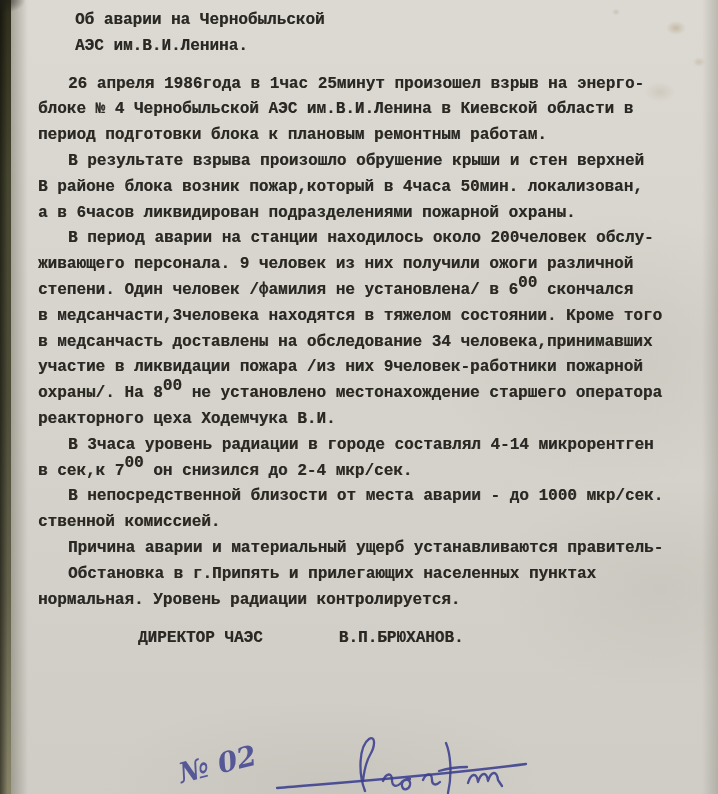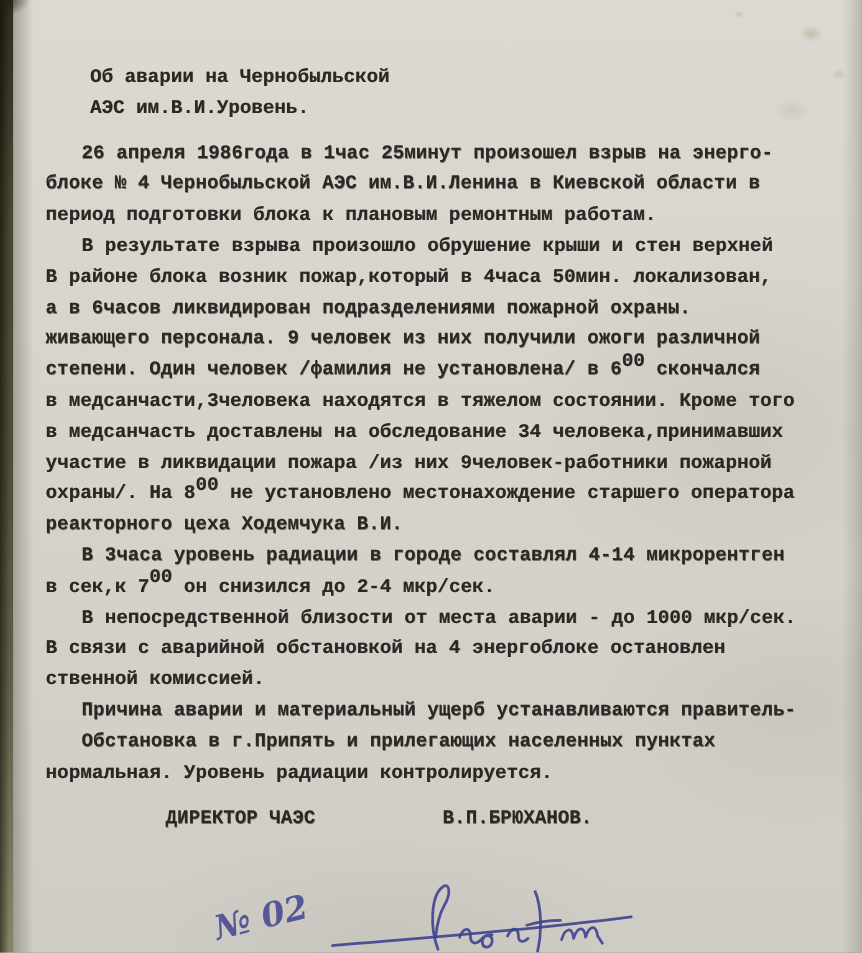--- a/index.html
+++ b/index.html
@@ -42,33 +42,33 @@
     position:absolute;left:0;top:0;width:34px;height:18px;
     background:radial-gradient(34px 18px at 0 0, rgba(32,31,23,.85), transparent 75%);
   }
   .doc{
     position:absolute;left:38px;top:8px;width:666px;
     color:var(--ink);
     font-size:16px;font-weight:bold;
     letter-spacing:0px;
     text-shadow:0.4px 0.4px 0.5px rgba(38,36,30,.55);
   }
-  .title{margin-left:37px;line-height:30px;margin-top:44px;}
+  .title{margin-left:37px;line-height:30px;}
   .body{margin-top:12px;}
   .line{line-height:25.8px;white-space:pre;}
   .para .line.first{text-indent:30px;}
   sup.sup{
     font-size:16px;letter-spacing:0;
     position:relative;top:-1px;vertical-align:super;line-height:0;
   }
   .signoff{
     margin-top:12px;line-height:26px;white-space:pre;
   }
   .signoff .role{margin-left:100px;text-align:right;}
-  .signoff .name{margin-left:106px;text-align:center;}
+  .signoff .name{margin-left:76px;text-align:center;}
   .hand-number{
     position:absolute;left:178px;top:748px;
     color:var(--pen);opacity:.82;
     font-family:"DejaVu Serif",serif;font-style:italic;font-weight:bold;
     font-size:28px;transform:rotate(-14deg);
     text-shadow:none;white-space:pre;
   }
   .signature-svg{position:absolute;left:263px;top:731px;}
   .signature-svg path{
     fill:none;stroke:var(--pen);stroke-width:2.3;
@@ -80,50 +80,50 @@
 
 <div class="page">
 
   <div class="binding"></div>
   <div class="binding-fade"></div>
   <div class="corner-smudge"></div>
 
   <div class="doc">
     <div class="title">
       <div class="line">Об аварии на Чернобыльской</div>
-      <div class="line">АЭС им.В.И.Уровень.</div>
+      <div class="line">АЭС им.В.И.Ленина.</div>
     </div>
 
     <div class="body">
         <div class="para">
           <div class="line first"><span>26 апреля 1986года в 1час 25минут произошел взрыв на энерго-</span></div>
           <div class="line"><span>блоке № 4 Чернобыльской АЭС им.В.И.Ленина в Киевской области в</span></div>
           <div class="line"><span>период подготовки блока к плановым ремонтным работам.</span></div>
         </div>
         <div class="para">
           <div class="line first"><span>В результате взрыва произошло обрушение крыши и стен верхней</span></div>
           <div class="line"><span>В районе блока возник пожар,который в 4часа 50мин. локализован,</span></div>
           <div class="line"><span>а в 6часов ликвидирован подразделениями пожарной охраны.</span></div>
         </div>
         <div class="para">
+          <div class="line first"><span>В период аварии на станции находилось около 200человек обслу-</span></div>
           <div class="line"><span>живающего персонала. 9 человек из них получили ожоги различной</span></div>
           <div class="line"><span>степени. Один человек /фамилия не установлена/ в 6</span><sup class="sup">00</sup><span> скончался</span></div>
           <div class="line"><span>в медсанчасти,3человека находятся в тяжелом состоянии. Кроме того</span></div>
           <div class="line"><span>в медсанчасть доставлены на обследование 34 человека,принимавших</span></div>
           <div class="line"><span>участие в ликвидации пожара /из них 9человек-работники пожарной</span></div>
           <div class="line"><span>охраны/. На 8</span><sup class="sup">00</sup><span> не установлено местонахождение старшего оператора</span></div>
           <div class="line"><span>реакторного цеха Ходемчука В.И.</span></div>
         </div>
         <div class="para">
           <div class="line first"><span>В 3часа уровень радиации в городе составлял 4-14 микрорентген</span></div>
           <div class="line"><span>в сек,к 7</span><sup class="sup">00</sup><span> он снизился до 2-4 мкр/сек.</span></div>
         </div>
         <div class="para">
           <div class="line first"><span>В непосредственной близости от места аварии - до 1000 мкр/сек.</span></div>
-          <div class="line"><span>В связи с аварийной обстановкой на 4 энергоблоке остановлен</span></div>
         </div>
         <div class="para">
           <div class="line"><span>ственной комиссией.</span></div>
           <div class="line first"><span>Причина аварии и материальный ущерб устанавливаются правитель-</span></div>
         </div>
         <div class="para">
           <div class="line first"><span>Обстановка в г.Припять и прилегающих населенных пунктах</span></div>
           <div class="line"><span>нормальная. Уровень радиации контролируется.</span></div>
         </div>
       </div>

